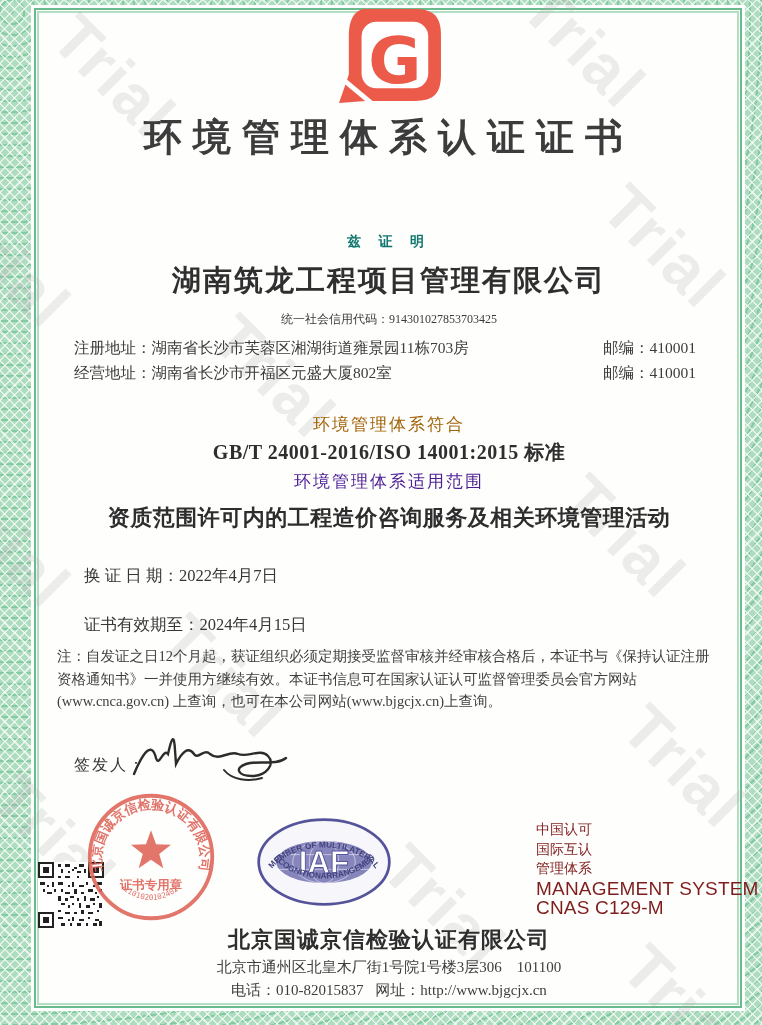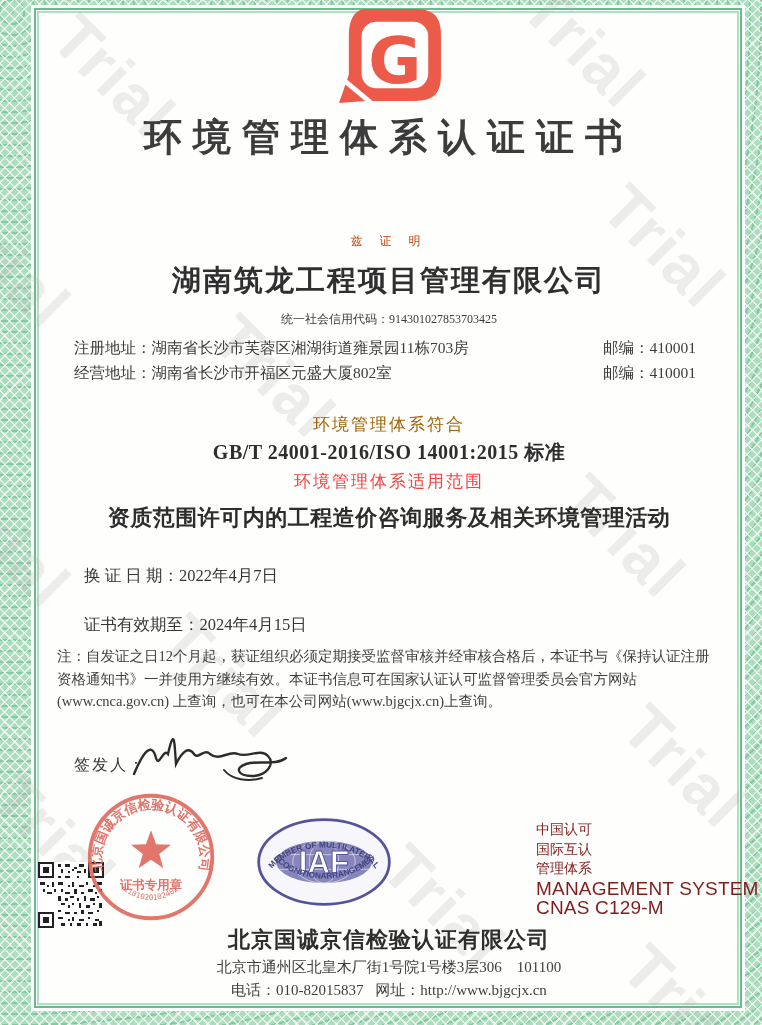--- a/index.html
+++ b/index.html
@@ -49,33 +49,33 @@
   .abs{position:absolute;}
   .ctr{left:16px;right:0;text-align:center;}
 
   .logo-wrap{left:330px;top:6px;width:120px;height:98px;}
 
   .cert-title{
     top:112px;font-family:"Liberation Sans","DejaVu Sans",sans-serif;
     font-size:38px;font-weight:bold;letter-spacing:11px;color:#3c3c3c;
   }
   .reg-line{top:197px;right:60px;font-size:15px;color:#3f3f3f;}
-  .attest{top:233px;font-size:12px;font-weight:normal;letter-spacing:7px;color:#c2410c;}
+  .attest{top:233px;font-size:14px;font-weight:bold;letter-spacing:7px;color:#0f766e;}
   .company{
     top:261px;font-family:"Liberation Sans","DejaVu Sans",sans-serif;
     font-size:29px;font-weight:bold;letter-spacing:2px;color:#2f2f2f;
   }
   .credit{top:311px;font-size:12px;color:#3b3b3b;}
   .addr-row{left:74px;width:630px;font-size:15.5px;color:#3b3b3b;}
   .addr-row .zip{position:absolute;right:8px;top:0;}
   .addr1{top:338px;} .addr2{top:363px;}
 
   .std1{top:413px;font-size:17px;color:#a16207;letter-spacing:2px;}
   .std2{top:439px;font-size:20px;font-weight:bold;color:#2e2e2e;letter-spacing:.5px;}
-  .std3{top:470px;font-size:17px;color:#ef4444;letter-spacing:2px;text-align:center;}
+  .std3{top:470px;font-size:17px;color:#4c1d95;letter-spacing:2px;text-align:center;}
   .scope{
     top:503px;font-family:"Liberation Sans","DejaVu Sans",sans-serif;
     font-size:22px;font-weight:bold;color:#2d2d2d;letter-spacing:.5px;
   }
 
   .date-row{left:84px;font-size:16.5px;color:#363636;}
   .d1{top:565px;} .d2{top:590px;} .d3{top:614px;}
 
   .note{
     left:57px;top:645px;width:654px;

